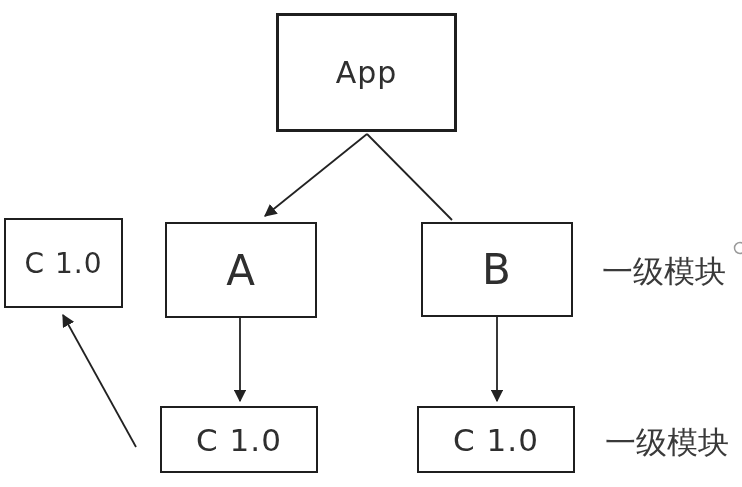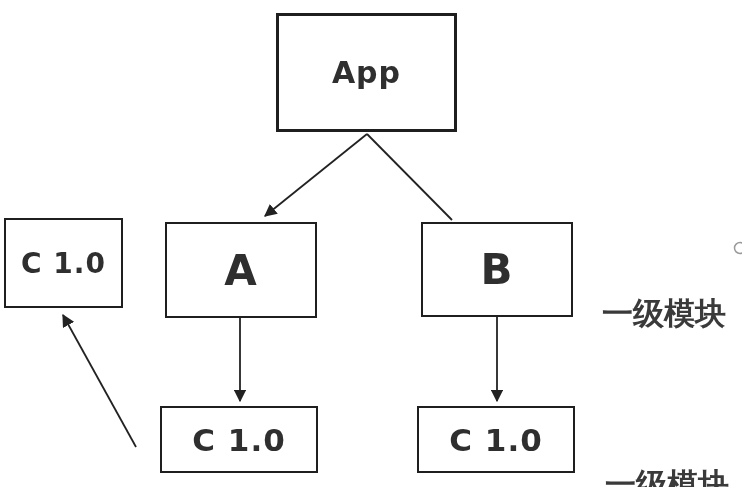--- a/index.html
+++ b/index.html
@@ -7,21 +7,20 @@
     padding: 0;
     background: #ffffff;
   }
   .canvas {
     position: relative;
     width: 742px;
     height: 487px;
     background: #ffffff;
     overflow: hidden;
     font-family: "DejaVu Sans", "Liberation Sans", sans-serif;
-    font-weight: bold;
   }
   svg.connector-layer {
     position: absolute;
     left: 0;
     top: 0;
     width: 742px;
     height: 487px;
     z-index: 1;
   }
   .node {
@@ -42,21 +41,20 @@
   .node-c-top  { left: 4px;   top: 218px; width: 119px; height: 90px;  font-size: 28px; }
   .node-c-a    { left: 160px; top: 406px; width: 158px; height: 67px;  font-size: 31px; }
   .node-c-b    { left: 417px; top: 406px; width: 158px; height: 67px;  font-size: 31px; }
   .level-label {
     position: absolute;
     color: #3a3a3a;
     font-size: 31px;
     white-space: nowrap;
     z-index: 2;
     letter-spacing: 0px;
-    margin-top: 42px;
   }
   .level-label-1 { left: 602px; top: 251px; }
   .level-label-2 { left: 605px; top: 422px; }
 </style>
 </head>
 <body>
 
 <div class="canvas">
 
   <svg class="connector-layer" viewBox="0 0 742 487" xmlns="http://www.w3.org/2000/svg">

